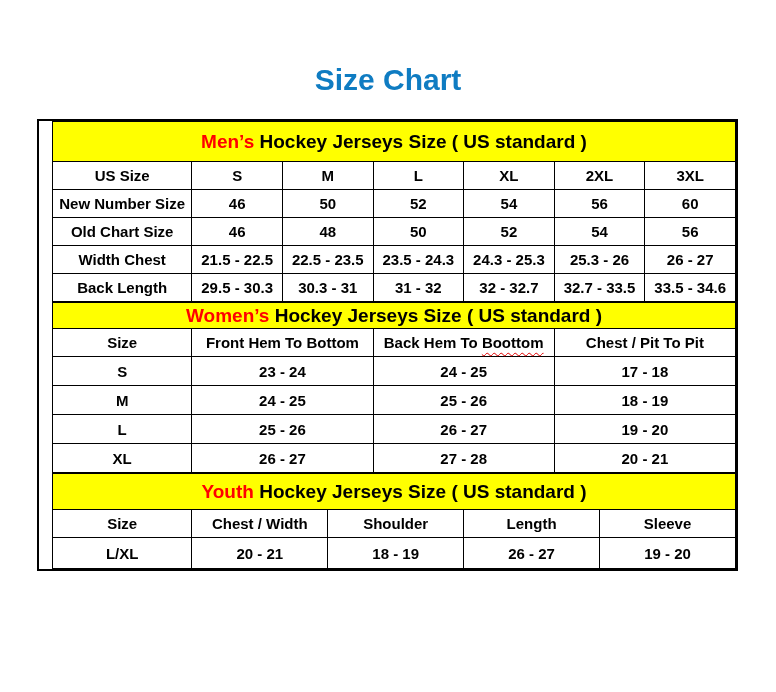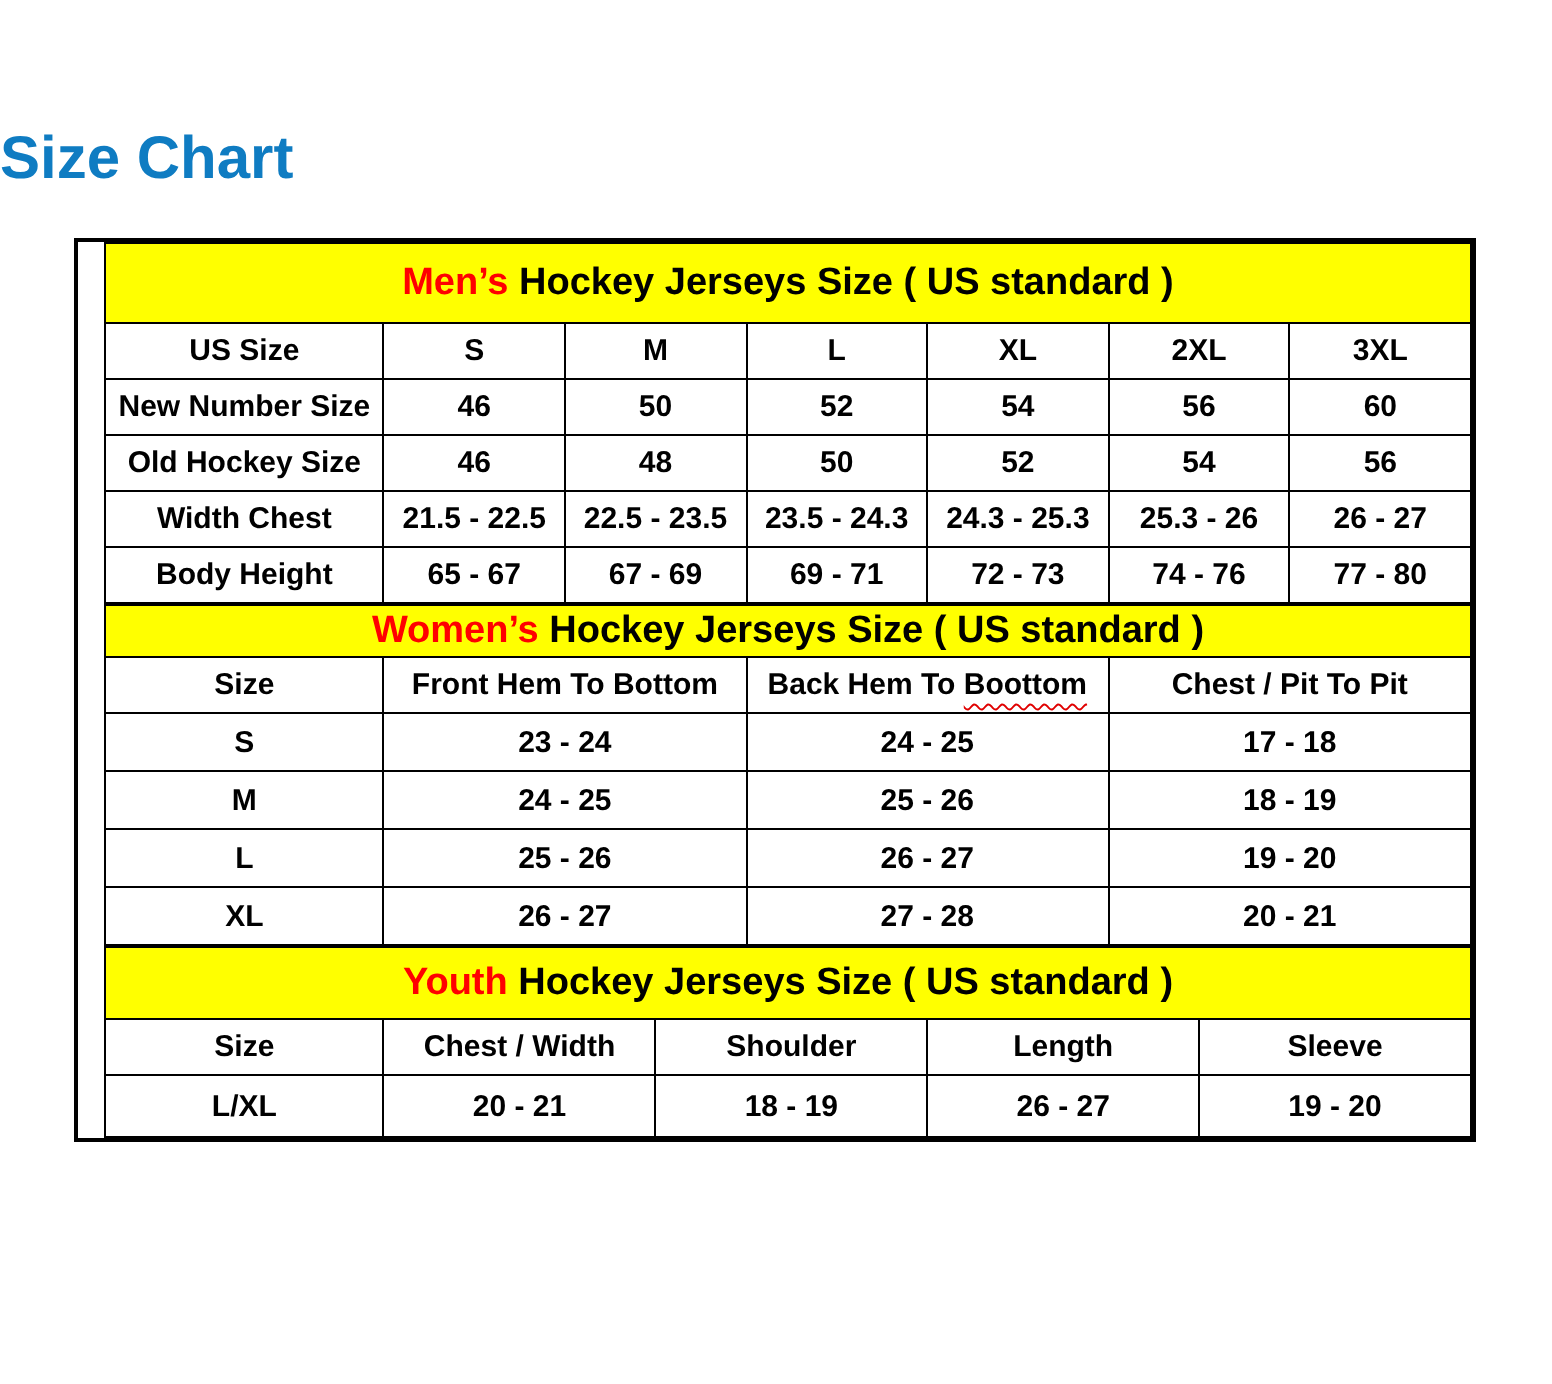--- a/index.html
+++ b/index.html
@@ -11,20 +11,21 @@
   }
   *{box-sizing:border-box;margin:0;padding:0;}
   html,body{background:#ffffff;}
   body{
     width:776px;height:692px;overflow:hidden;
     font-family:"Liberation Sans", sans-serif;
     color:var(--ink);
   }
   .page-title{
     margin:62px 0 0 0;
+    text-align:center;
     font-size:30px;
     line-height:36px;
     font-weight:700;
     color:var(--blue);
     letter-spacing:0px;
   }
   .chart-wrap{
     width:701px;
     margin:21px 0 0 37px;
     border:2px solid var(--ink);
@@ -101,45 +102,45 @@
         <tr>
           <th>New Number Size</th>
           <td>46</td>
           <td>50</td>
           <td>52</td>
           <td>54</td>
           <td>56</td>
           <td>60</td>
         </tr>
         <tr>
-          <th>Old Hockey Size</th>
+          <th>Old Chart Size</th>
           <td>46</td>
           <td>48</td>
           <td>50</td>
           <td>52</td>
           <td>54</td>
           <td>56</td>
         </tr>
         <tr>
           <th>Width Chest</th>
           <td>21.5 - 22.5</td>
           <td>22.5 - 23.5</td>
           <td>23.5 - 24.3</td>
           <td>24.3 - 25.3</td>
           <td>25.3 - 26</td>
           <td>26 - 27</td>
         </tr>
         <tr>
-          <th>Body Height</th>
-          <td>65 - 67</td>
-          <td>67 - 69</td>
-          <td>69 - 71</td>
-          <td>72 - 73</td>
-          <td>74 - 76</td>
-          <td>77 - 80</td>
+          <th>Back Length</th>
+          <td>29.5 - 30.3</td>
+          <td>30.3 - 31</td>
+          <td>31 - 32</td>
+          <td>32 - 32.7</td>
+          <td>32.7 - 33.5</td>
+          <td>33.5 - 34.6</td>
         </tr>
       </tbody>
   </table>
 
   <table id="womens-table">
     <colgroup>
       <col style="width:20.4%">
       <col style="width:26.533%">
         <col style="width:26.533%">
         <col style="width:26.533%">

